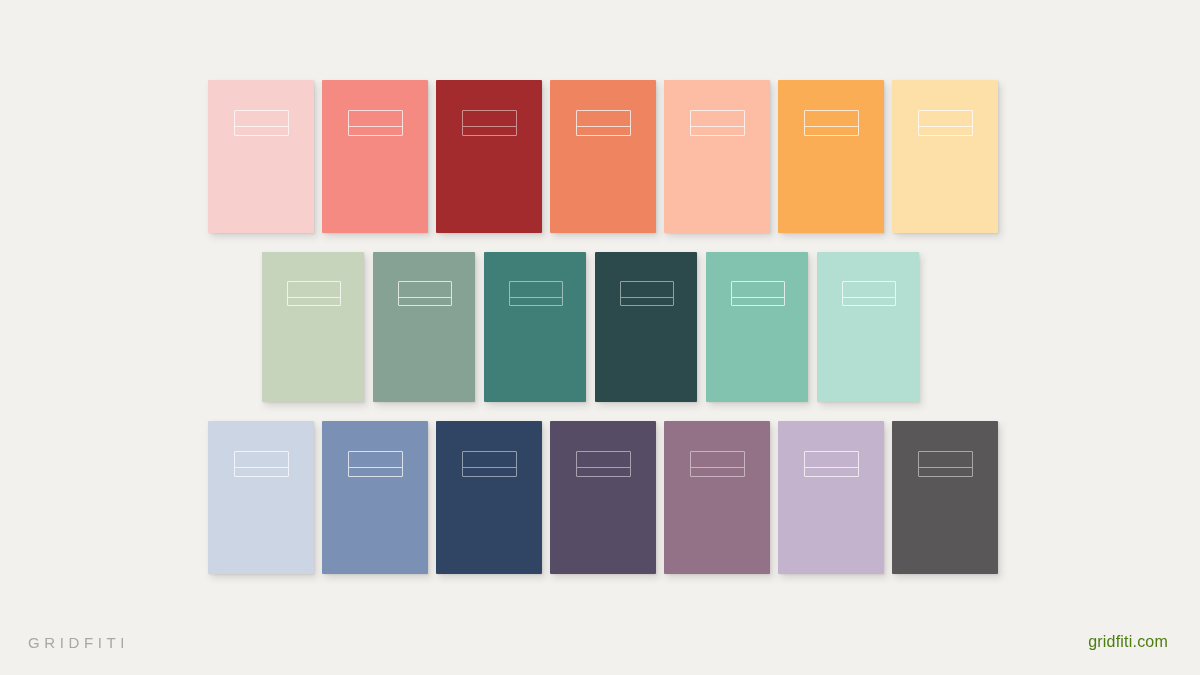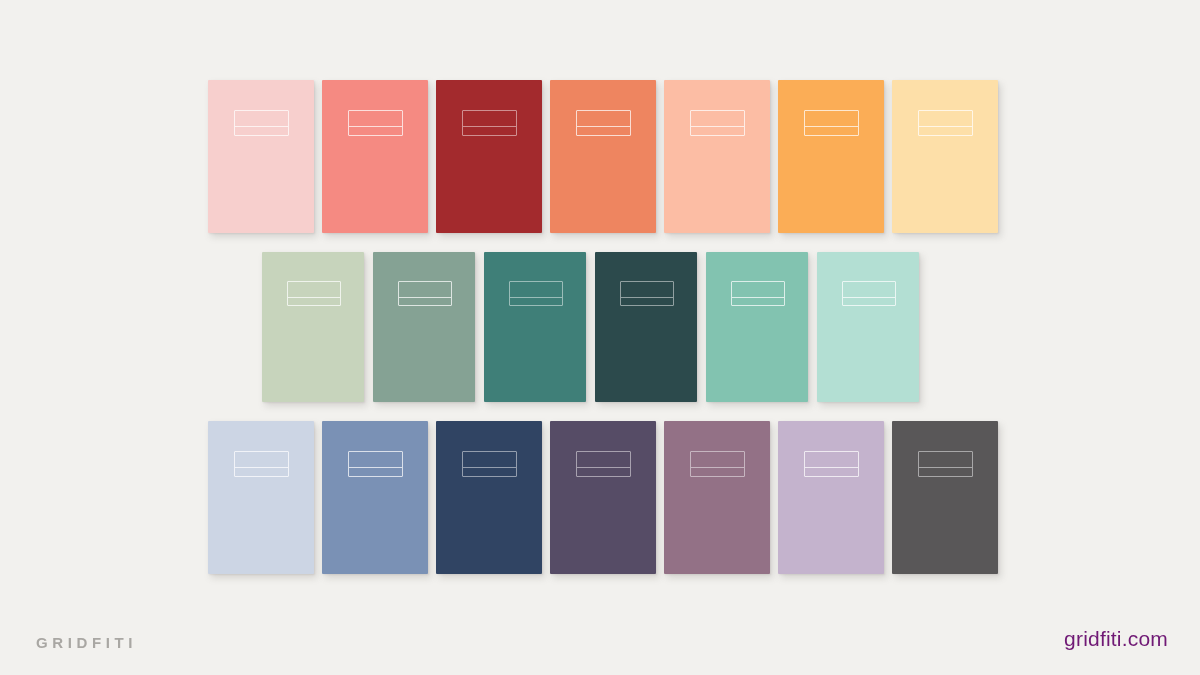--- a/index.html
+++ b/index.html
@@ -96,36 +96,36 @@
   }
 
   .notebook.tone-dark .nb-label,
   .notebook.tone-dark .nb-label-divider {
     border-color: rgba(255, 255, 255, 0.48);
   }
 
   
   .brand-mark {
     position: absolute;
-    left: 36px;
+    left: 28px;
     bottom: 24px;
     font-size: 15px;
     letter-spacing: 4.6px;
     color: #a9a7a3;
-    font-weight: 700;
+    font-weight: 400;
     white-space: nowrap;
   }
 
   .site-mark {
     position: absolute;
     right: 32px;
     bottom: 24px;
-    font-size: 21px;
+    font-size: 16px;
     letter-spacing: 0.2px;
-    color: #701a75;
+    color: #4d7c0f;
     font-weight: 400;
     white-space: nowrap;
   }
 </style>
 </head>
 <body style="background: rgb(242, 241, 238);">
 
 <div id="stage">
 
   <div class="grid-rows">

